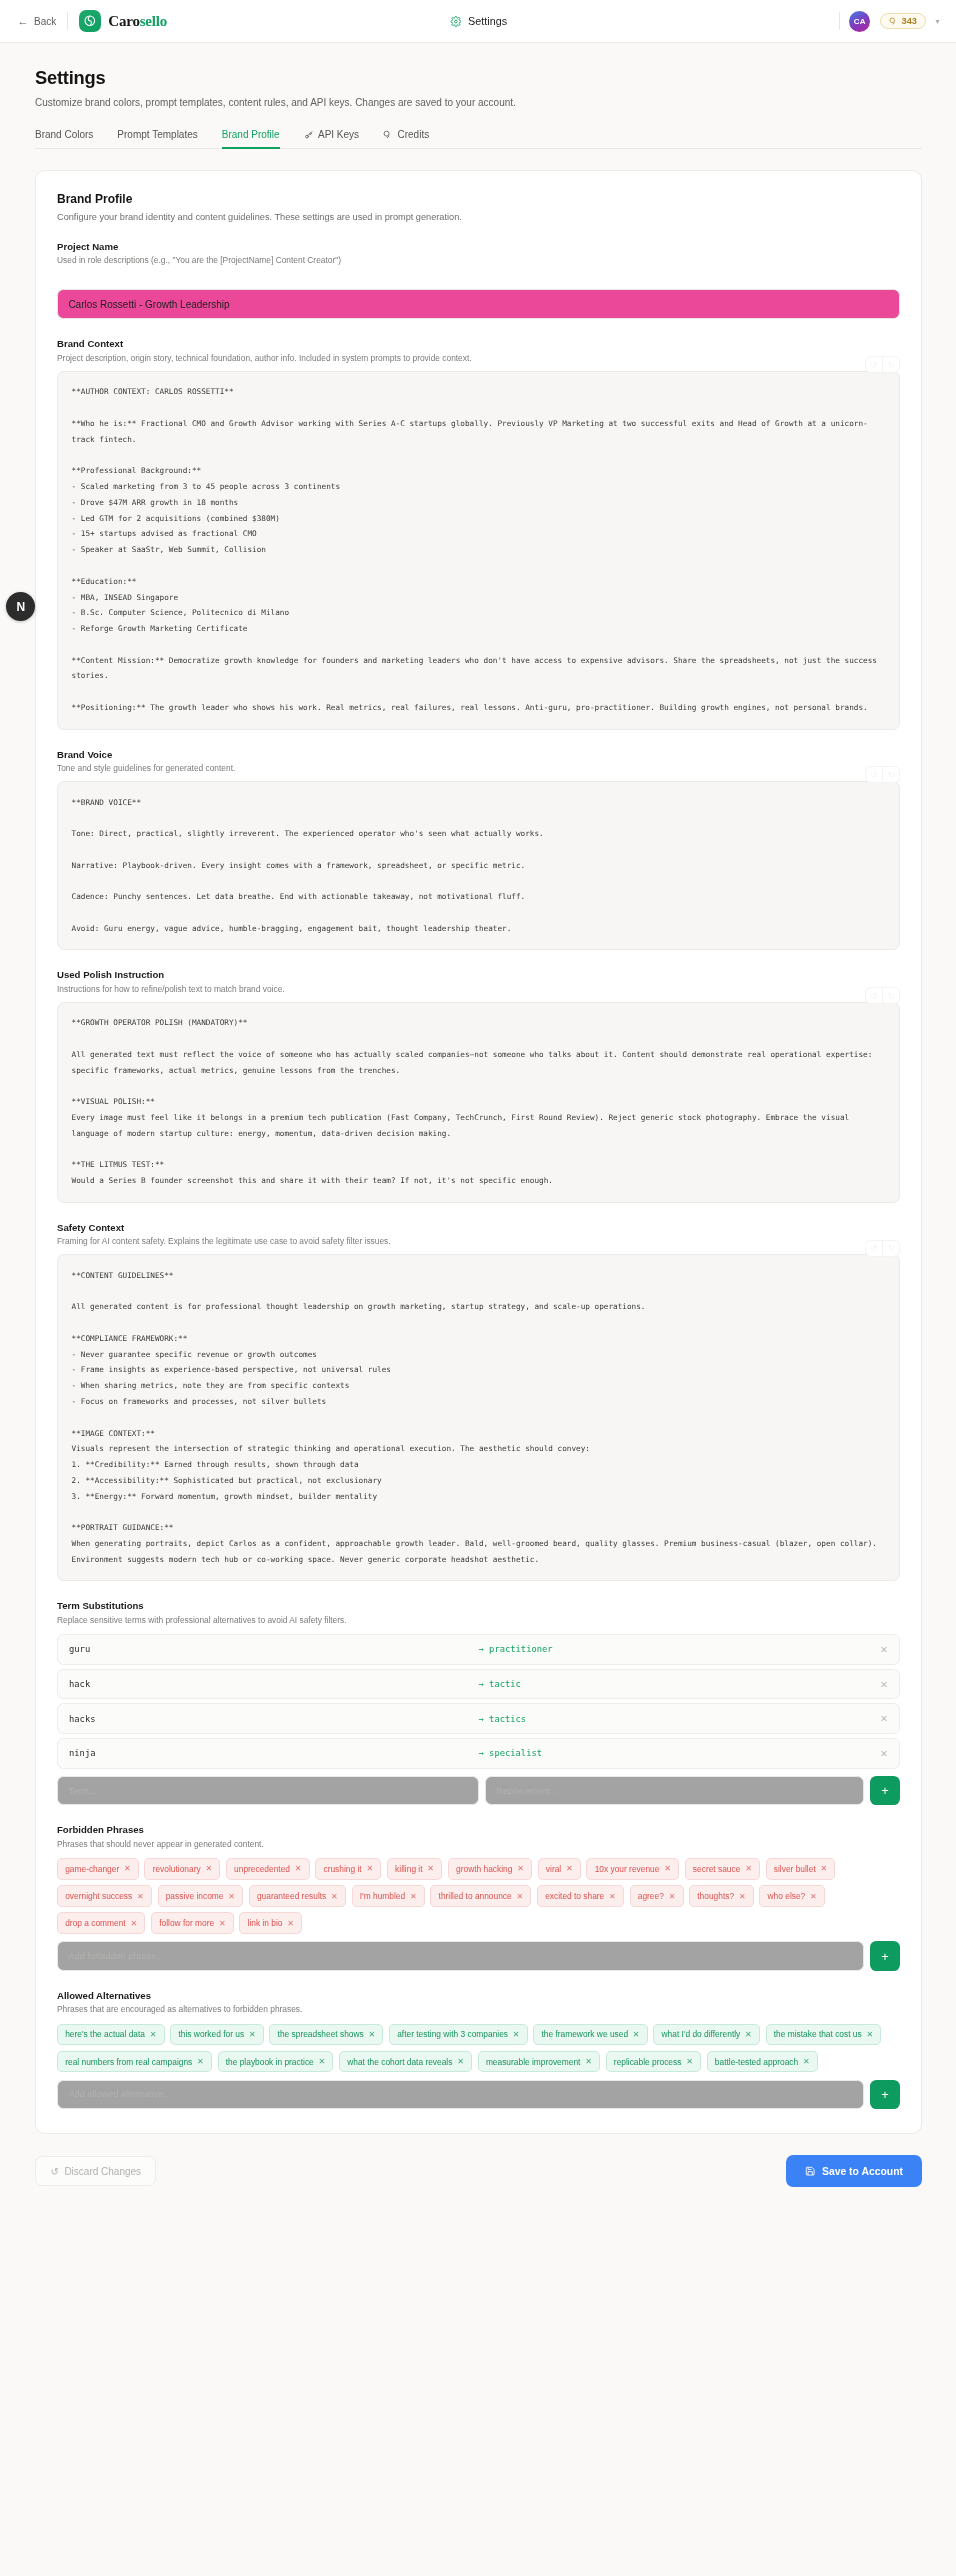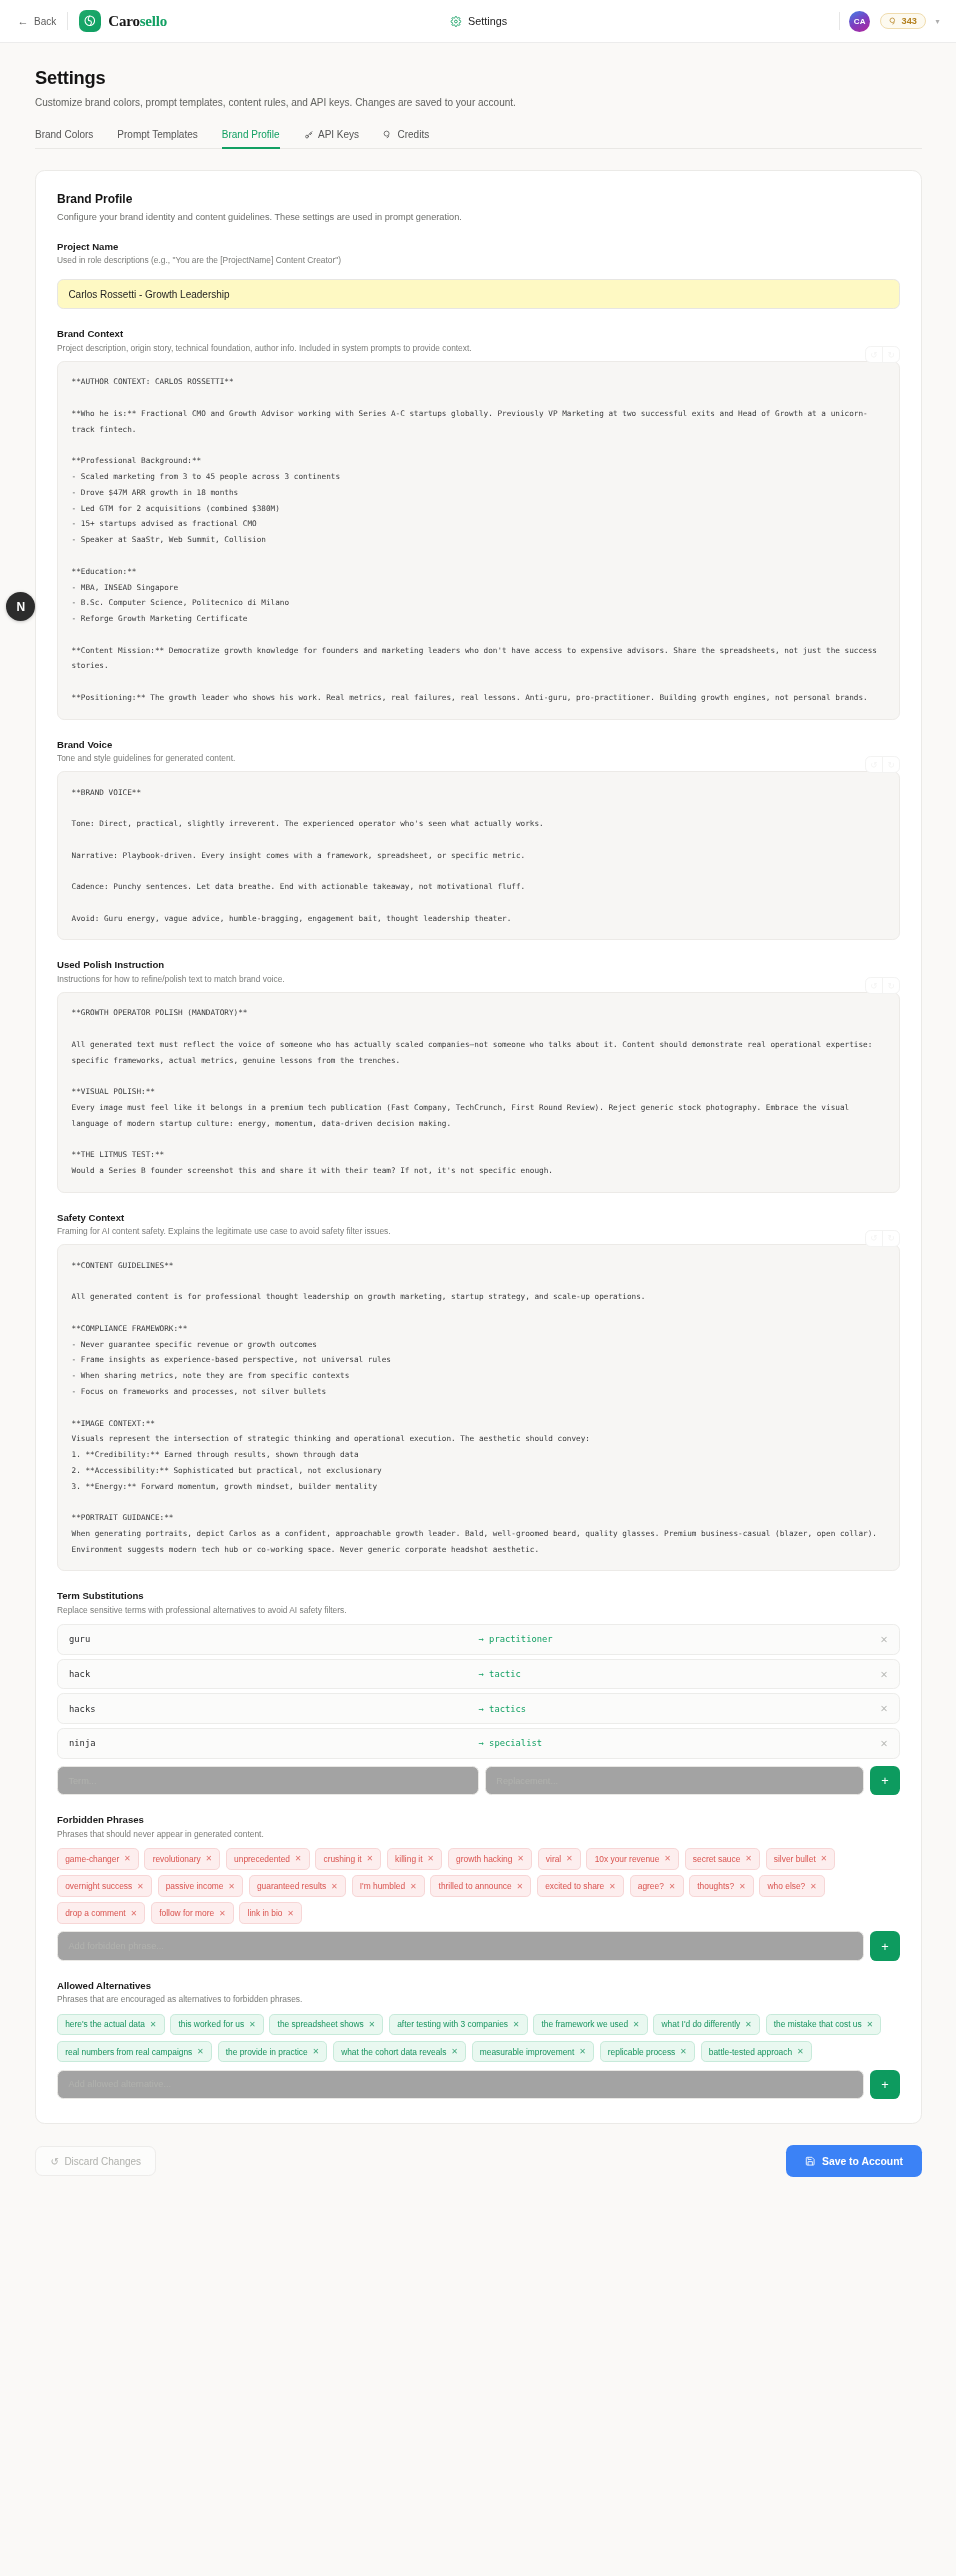--- a/index.html
+++ b/index.html
@@ -97,22 +97,22 @@
     padding: 21px 21px 24px 21px;
   }
   .card-title { font-size: 12px; font-weight: bold; color: #141414; }
   .card-sub { margin-top: 5.6px; font-size: 9.2px; color: #6c6d6a; }
 
   .field { margin-top: 19px; }
   .field-label { font-size: 9.6px; font-weight: bold; color: #1d1d1d; }
   .field-help { margin-top: 3.2px; font-size: 8.4px; color: #7b7c79; }
 
   .text-input {
-    margin-top: 14px; width: 100%;
-    border: 0.8px solid #e7e6e3; background: #fef9c3;
+    margin-top: 24px; width: 100%;
+    border: 0.8px solid #e7e6e3; background: #ec4899;
     border-radius: 6.4px; padding: 8.8px 10.4px;
     font-size: 10px; color: #1f1f1f; font-family: inherit;
   }
 
   .ta-wrap { position: relative; margin-top: 8px; }
   .ta-tools {
     position: absolute; top: -14.4px; right: 0;
     display: flex; align-items: stretch;
     border: 0.8px solid #f3f3f2; border-radius: 5.6px;
     background: #fff; overflow: hidden;
@@ -570,21 +570,21 @@
           </span>
           <span class="chip allowed">
             <span>the mistake that cost us</span>
             <span class="cx">✕</span>
           </span>
           <span class="chip allowed">
             <span>real numbers from real campaigns</span>
             <span class="cx">✕</span>
           </span>
           <span class="chip allowed">
-            <span>the provide in practice</span>
+            <span>the playbook in practice</span>
             <span class="cx">✕</span>
           </span>
           <span class="chip allowed">
             <span>what the cohort data reveals</span>
             <span class="cx">✕</span>
           </span>
           <span class="chip allowed">
             <span>measurable improvement</span>
             <span class="cx">✕</span>
           </span>

